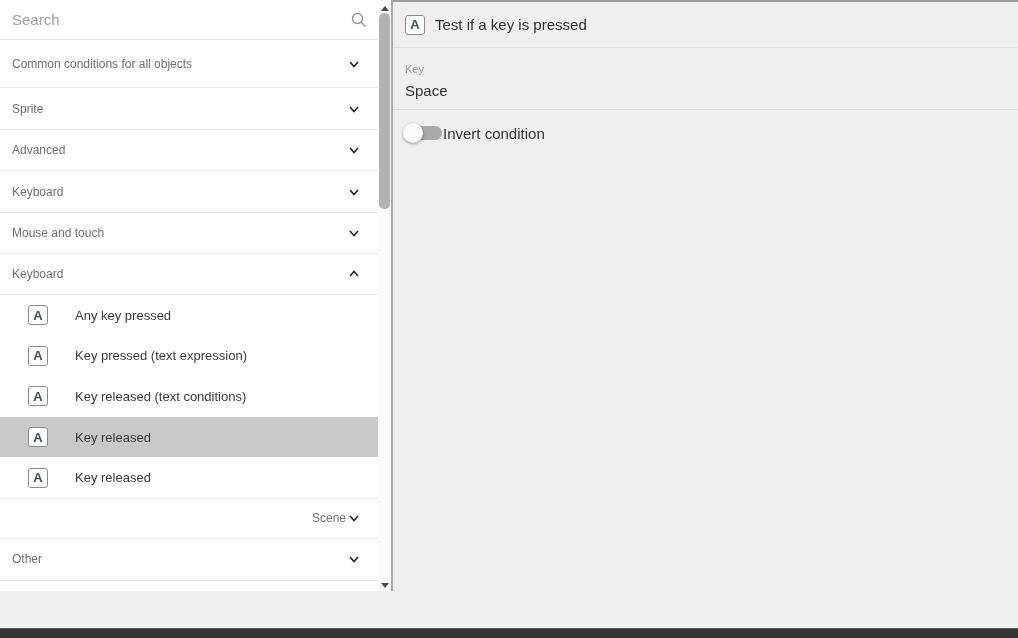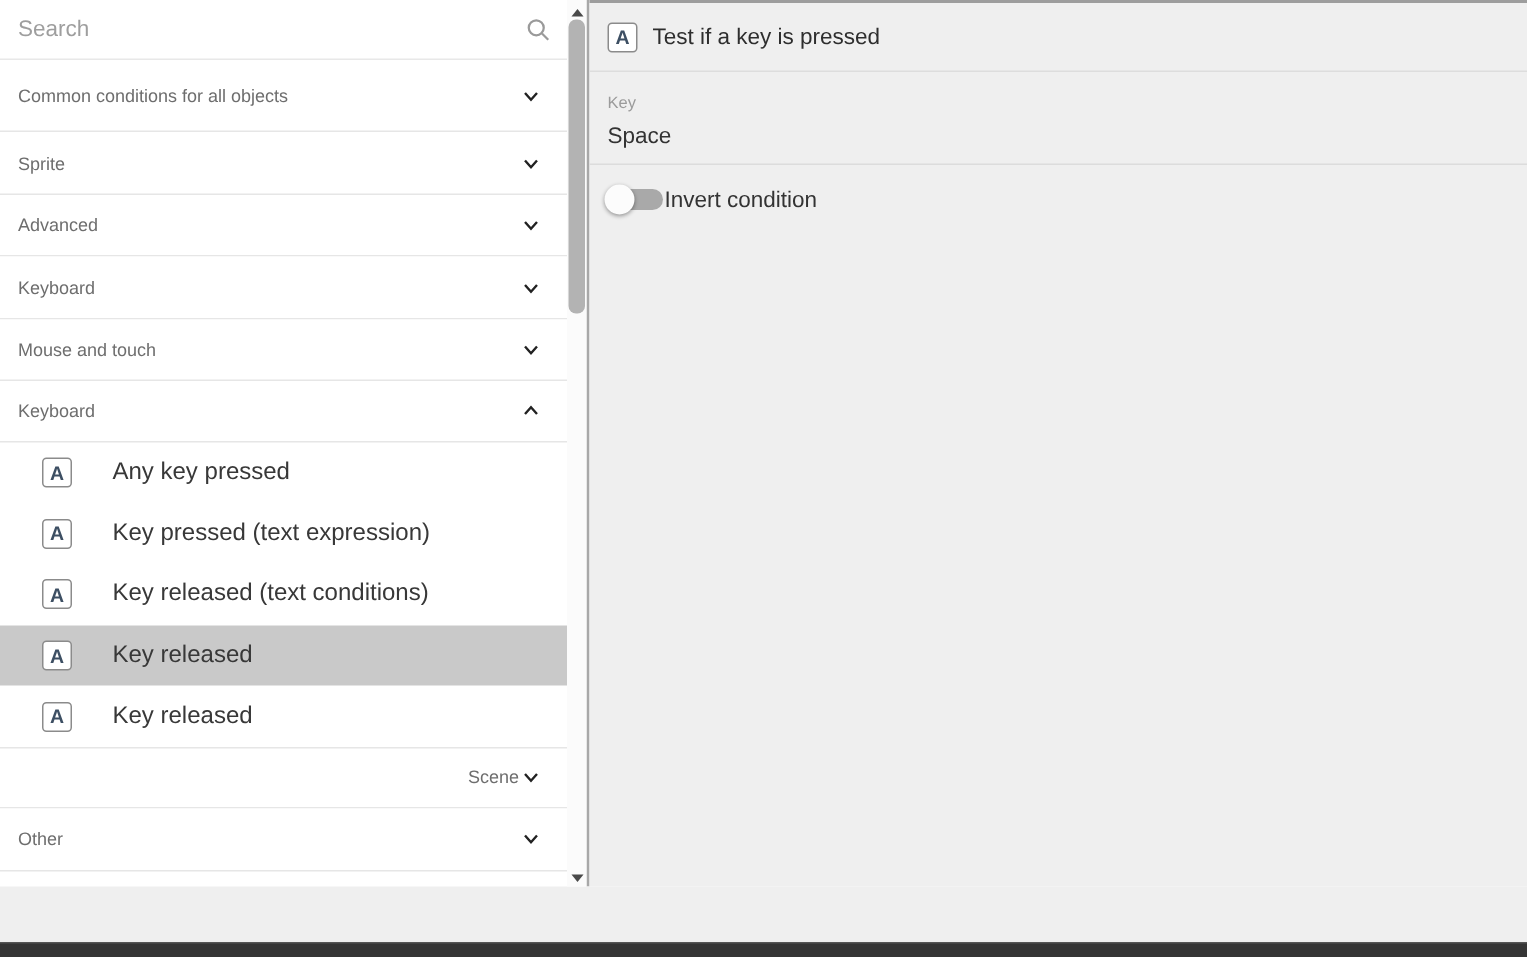--- a/index.html
+++ b/index.html
@@ -28,21 +28,21 @@
   .section.tall { height: 48px; }
   .section .label { font-size: 12px; color: #6e6e6e; }
   .chev { width: 16px; height: 16px; display: flex; align-items: center; justify-content: center; }
   .chev svg { display: block; }
   .chev.up { transform: rotate(180deg); }
 
   .item {
     height: 40.6px; display: flex; align-items: center; padding-left: 28px; cursor: pointer;
   }
   .item.selected { background: #c9c9c9; }
-  .item .label { font-size: 16px; color: #383838; margin-left: 27px; }
+  .item .label { font-size: 13px; color: #383838; margin-left: 27px; }
 
   .key-icon {
     width: 20px; height: 20px; border: 1px solid #8b8b8b; border-radius: 3px;
     background: #fff; color: #3d4f63; font-weight: bold; font-size: 13px;
     display: flex; align-items: center; justify-content: center; flex: 0 0 auto;
   }
 
   
   .scrollbar { width: 13px; position: relative; background: #fbfbfb; height: 591px; flex: 0 0 auto; }
   .scroll-arrow { position: absolute; left: 0; width: 13px; height: 12px;

